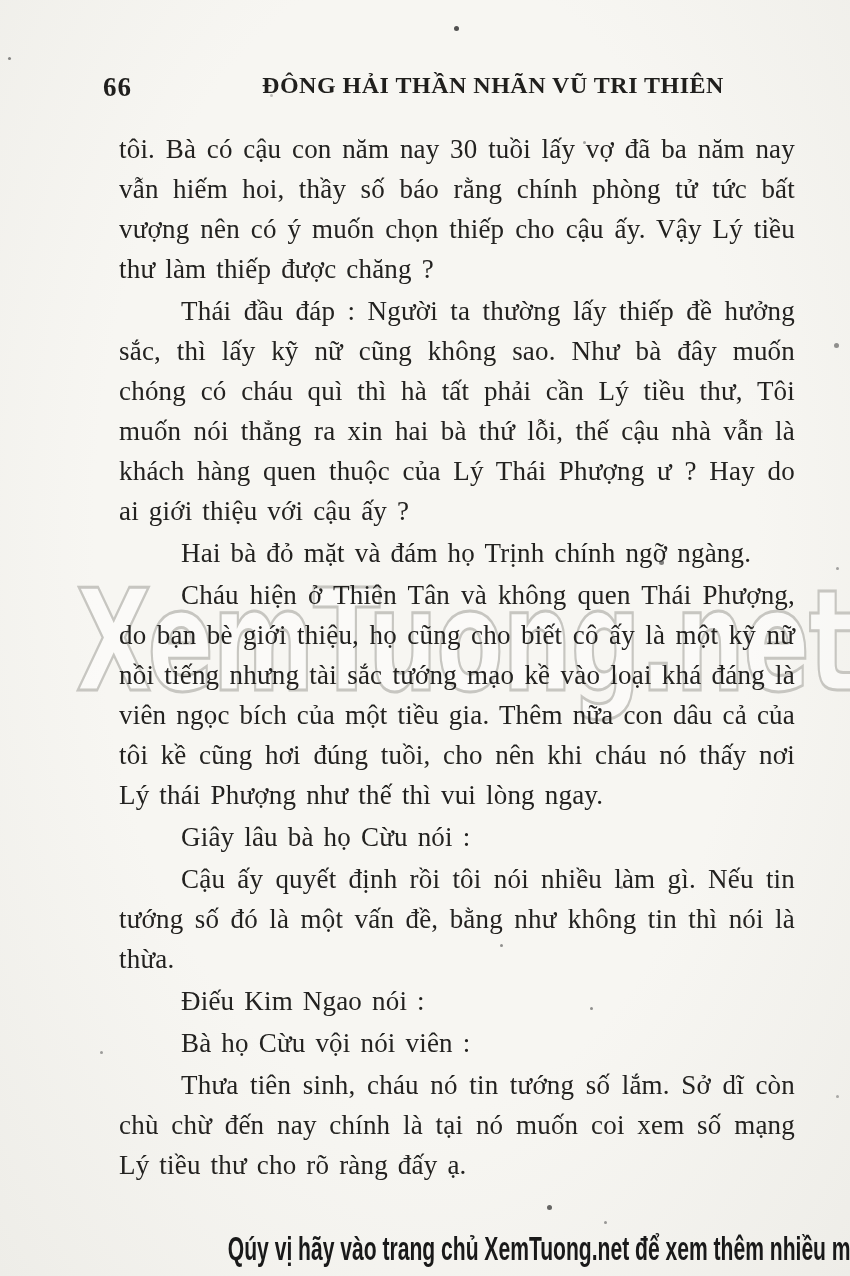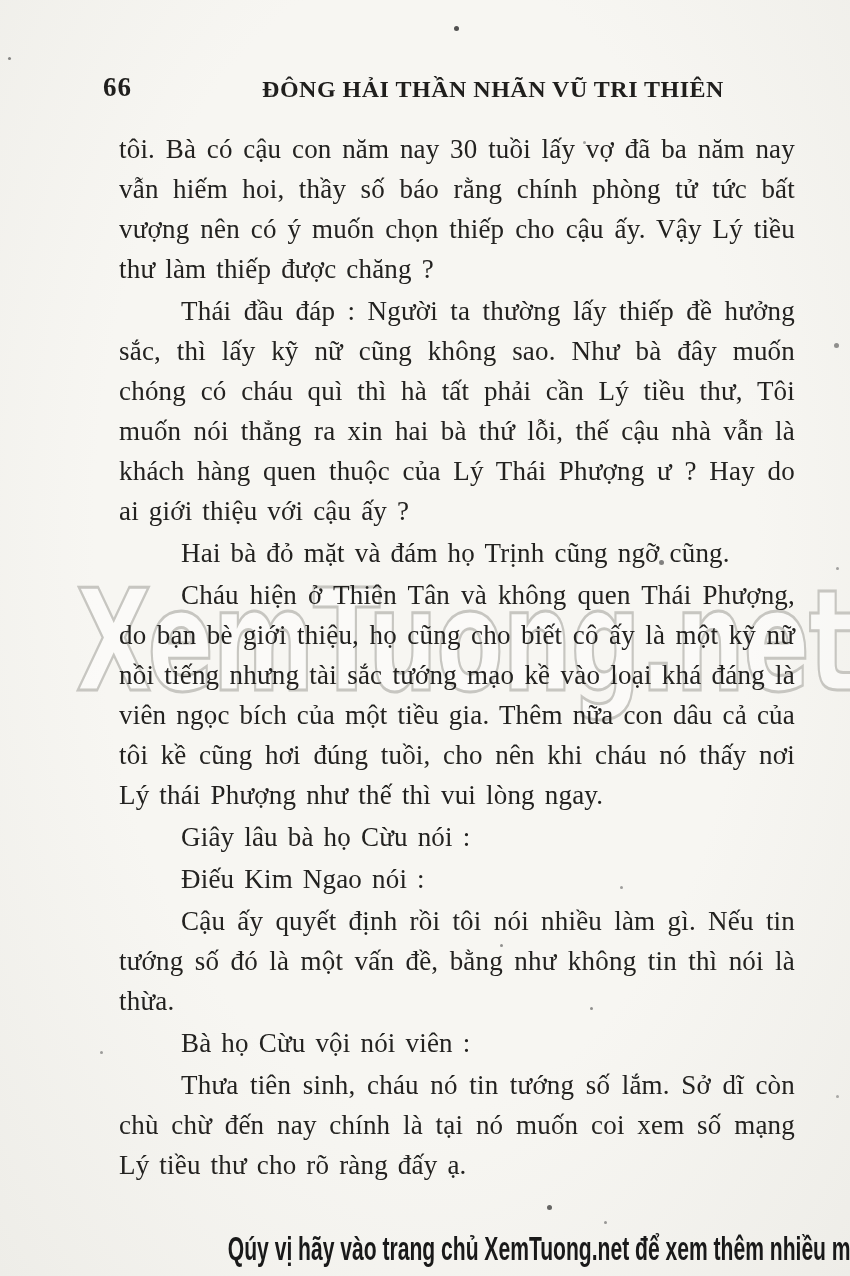--- a/index.html
+++ b/index.html
@@ -33,21 +33,21 @@
     pointer-events: none;
   }
   .content {
     position: absolute;
     left: 103px; top: 72px;
     width: 692px;
     z-index: 2;
   }
   .header {
     display: flex;
-    align-items: flex-end;
+    align-items: flex-start;
     margin-bottom: 26px;
   }
   .pagenum {
     width: 88px;
     font-size: 27px;
     font-weight: 700;
     letter-spacing: 1px;
   }
   .title {
     flex: 1;
@@ -116,25 +116,25 @@
   <div class="watermark">XemTuong.net</div>
 
   <div class="content">
     <div class="header">
       <span class="pagenum">66</span>
       <span class="title">ĐÔNG HẢI THẦN NHÃN VŨ TRI THIÊN</span>
     </div>
 
     <p class="para">tôi. Bà có cậu con năm nay 30 tuồi lấy vợ đã ba năm nay vẫn hiếm hoi, thầy số báo rằng chính phòng tử tức bất vượng nên có ý muốn chọn thiếp cho cậu ấy. Vậy Lý tiều thư làm thiếp được chăng ?</p>
     <p class="para indent">Thái đầu đáp : Người ta thường lấy thiếp đề hưởng sắc, thì lấy kỹ nữ cũng không sao. Như bà đây muốn chóng có cháu quì thì hà tất phải cần Lý tiều thư, Tôi muốn nói thẳng ra xin hai bà thứ lỗi, thế cậu nhà vẫn là khách hàng quen thuộc của Lý Thái Phượng ư ? Hay do ai giới thiệu với cậu ấy ?</p>
-    <p class="para indent">Hai bà đỏ mặt và đám họ Trịnh cũng ngỡ cũng.</p>
+    <p class="para indent">Hai bà đỏ mặt và đám họ Trịnh chính ngỡ ngàng.</p>
     <p class="para indent">Cháu hiện ở Thiên Tân và không quen Thái Phượng, do bạn bè giới thiệu, họ cũng cho biết cô ấy là một kỹ nữ nồi tiếng nhưng tài sắc tướng mạo kề vào loại khá đáng là viên ngọc bích của một tiều gia. Thêm nữa con dâu cả của tôi kề cũng hơi đúng tuồi, cho nên khi cháu nó thấy nơi Lý thái Phượng như thế thì vui lòng ngay.</p>
     <p class="para indent">Giây lâu bà họ Cừu nói :</p>
+    <p class="para indent">Cậu ấy quyết định rồi tôi nói nhiều làm gì. Nếu tin tướng số đó là một vấn đề, bằng như không tin thì nói là thừa.</p>
     <p class="para indent">Điếu Kim Ngao nói :</p>
-    <p class="para indent">Cậu ấy quyết định rồi tôi nói nhiều làm gì. Nếu tin tướng số đó là một vấn đề, bằng như không tin thì nói là thừa.</p>
     <p class="para indent">Bà họ Cừu vội nói viên :</p>
     <p class="para indent">Thưa tiên sinh, cháu nó tin tướng số lắm. Sở dĩ còn chù chừ đến nay chính là tại nó muốn coi xem số mạng Lý tiều thư cho rõ ràng đấy ạ.</p>
   </div>
 
   <div class="specks"></div>
 
   <div class="footer">
     <span class="footer-text">Qúy vị hãy vào trang chủ XemTuong.net để xem thêm nhiều mục hay khác</span>
   </div>
 

